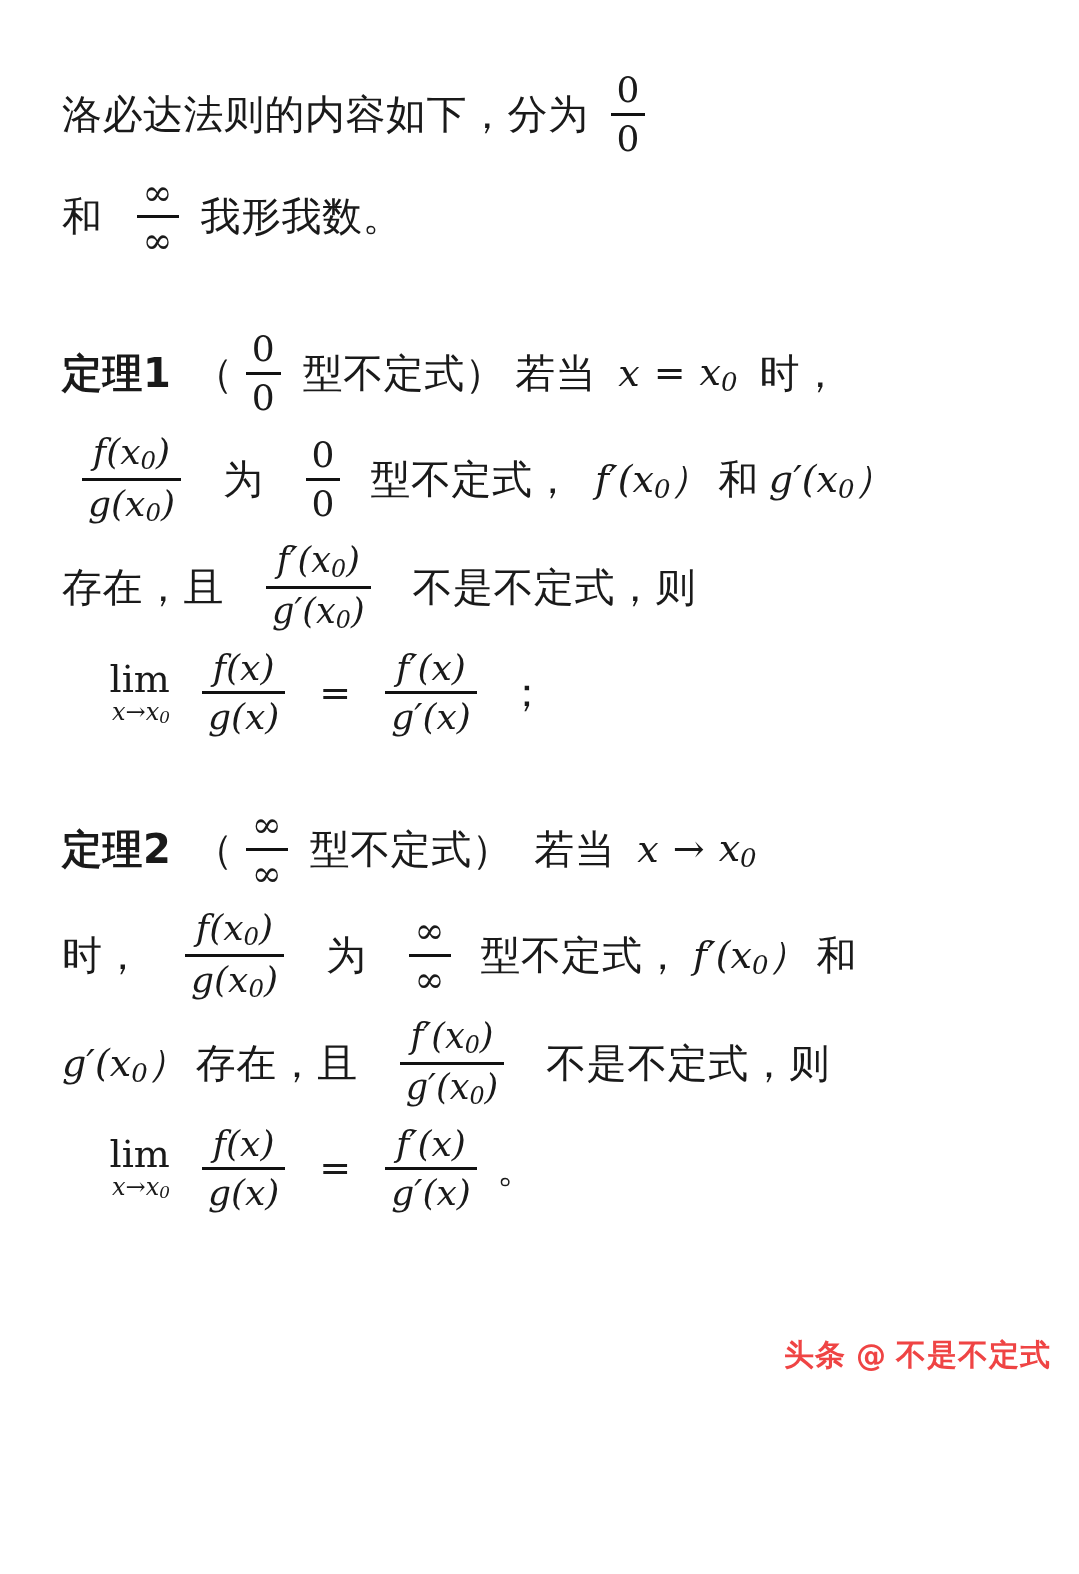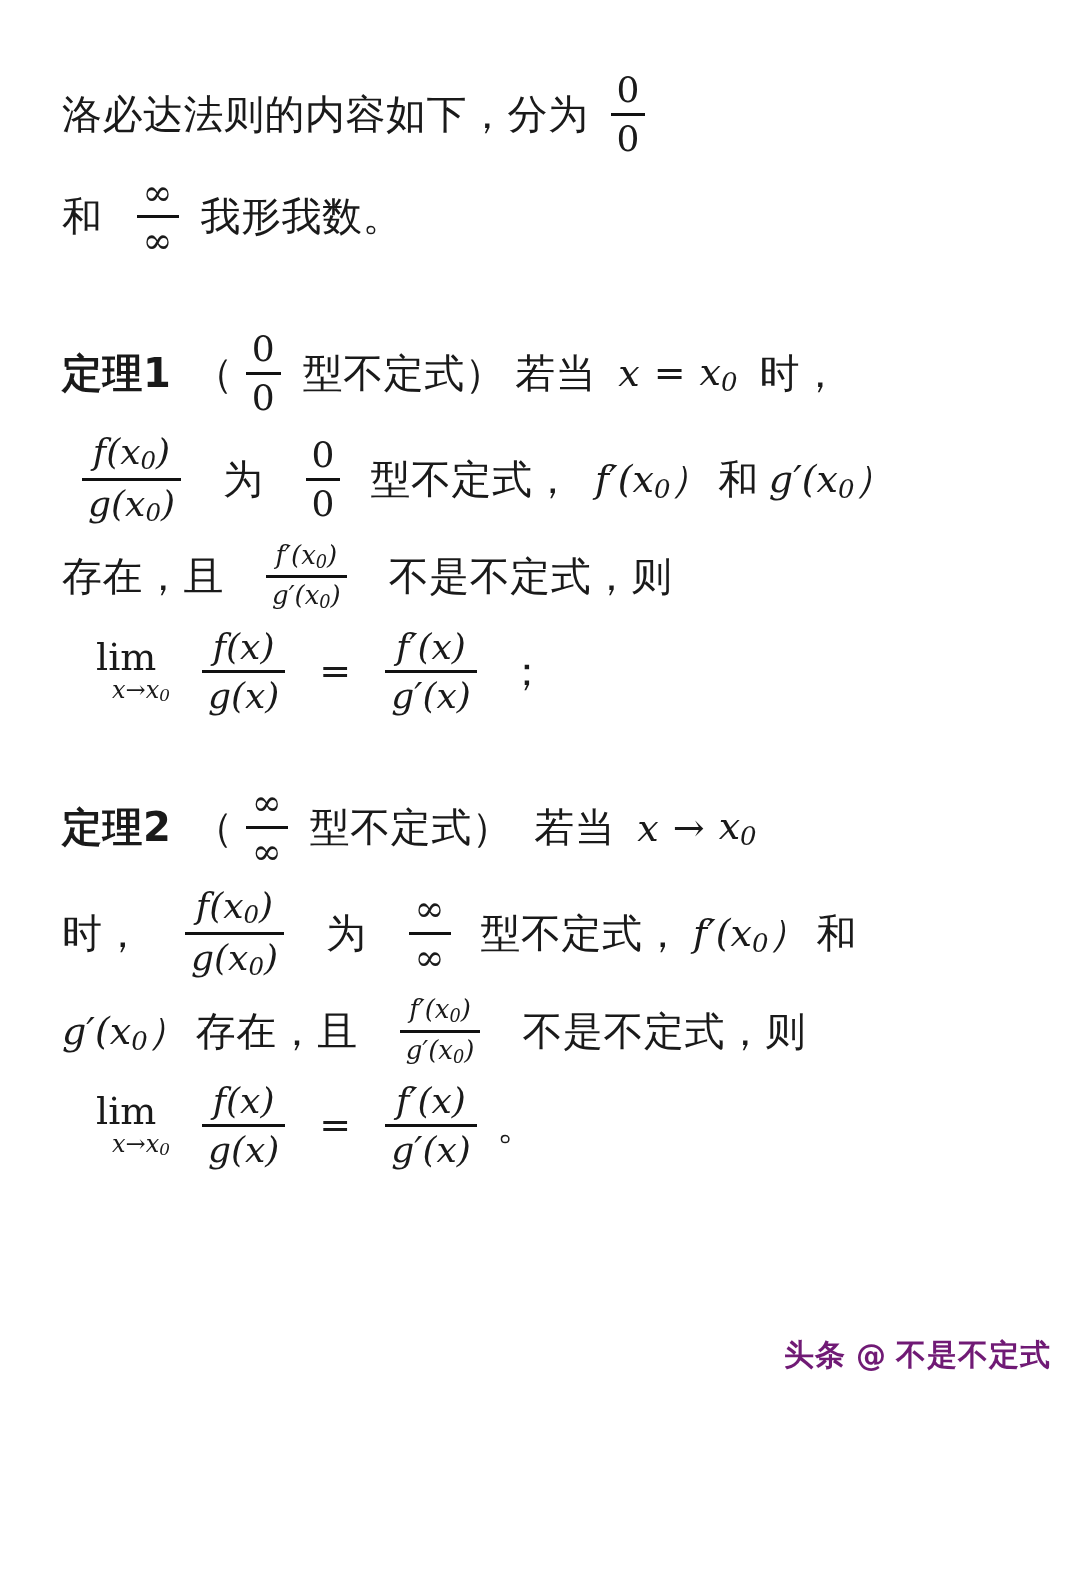--- a/index.html
+++ b/index.html
@@ -70,28 +70,28 @@
   .frac.plain .num, .frac.plain .den {
     font-style: normal;
   }
   .frac .bar {
     width: 100%;
     height: 3px;
     background: #111;
     margin: 3px 0;
   }
   .frac.small .num, .frac.small .den {
-    font-size: 26px;
+    font-size: 35px;
   }
   .frac.num0 { margin: 0 12px; }
   
   .limop {
     display: inline-flex;
     flex-direction: column;
-    align-items: flex-start;
+    align-items: flex-end;
     justify-content: center;
     margin: 0 12px 0 0;
     font-family: "DejaVu Serif", "Liberation Serif", serif;
   }
   .limop .lim {
     font-size: 38px;
     font-style: normal;
     line-height: 1;
   }
   .limop .sub {
@@ -116,21 +116,21 @@
   .gap-l { width: 34px; display: inline-block; }
   .blockgap { height: 54px; }
   
   .watermark {
     position: absolute;
     right: 28px;
     bottom: 22px;
     display: flex;
     align-items: center;
     gap: 10px;
-    color: #701a75;
+    color: #ef4444;
   }
   .wm-logo {
     font-family: "DejaVu Sans", sans-serif;
     font-size: 30px;
     font-weight: bold;
     letter-spacing: 1px;
   }
   .wm-name {
     font-family: "DejaVu Sans", sans-serif;
     font-size: 30px;

